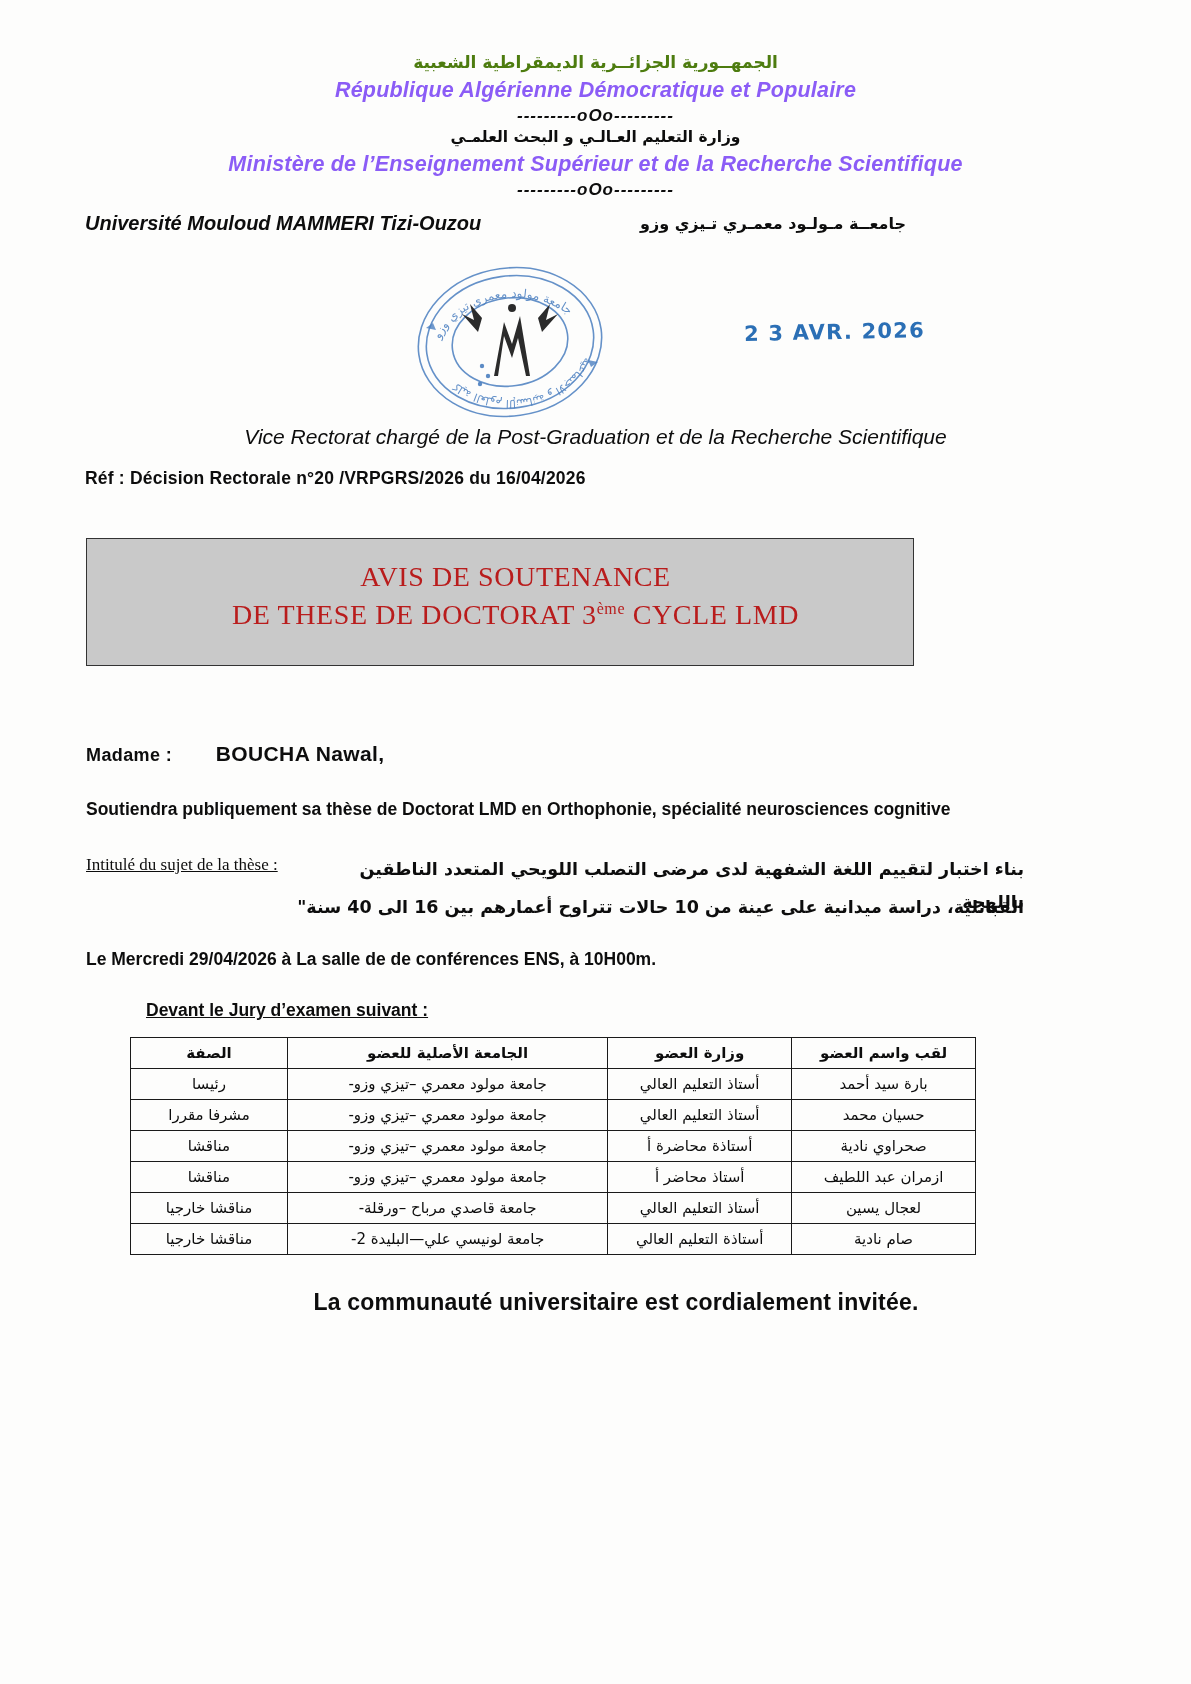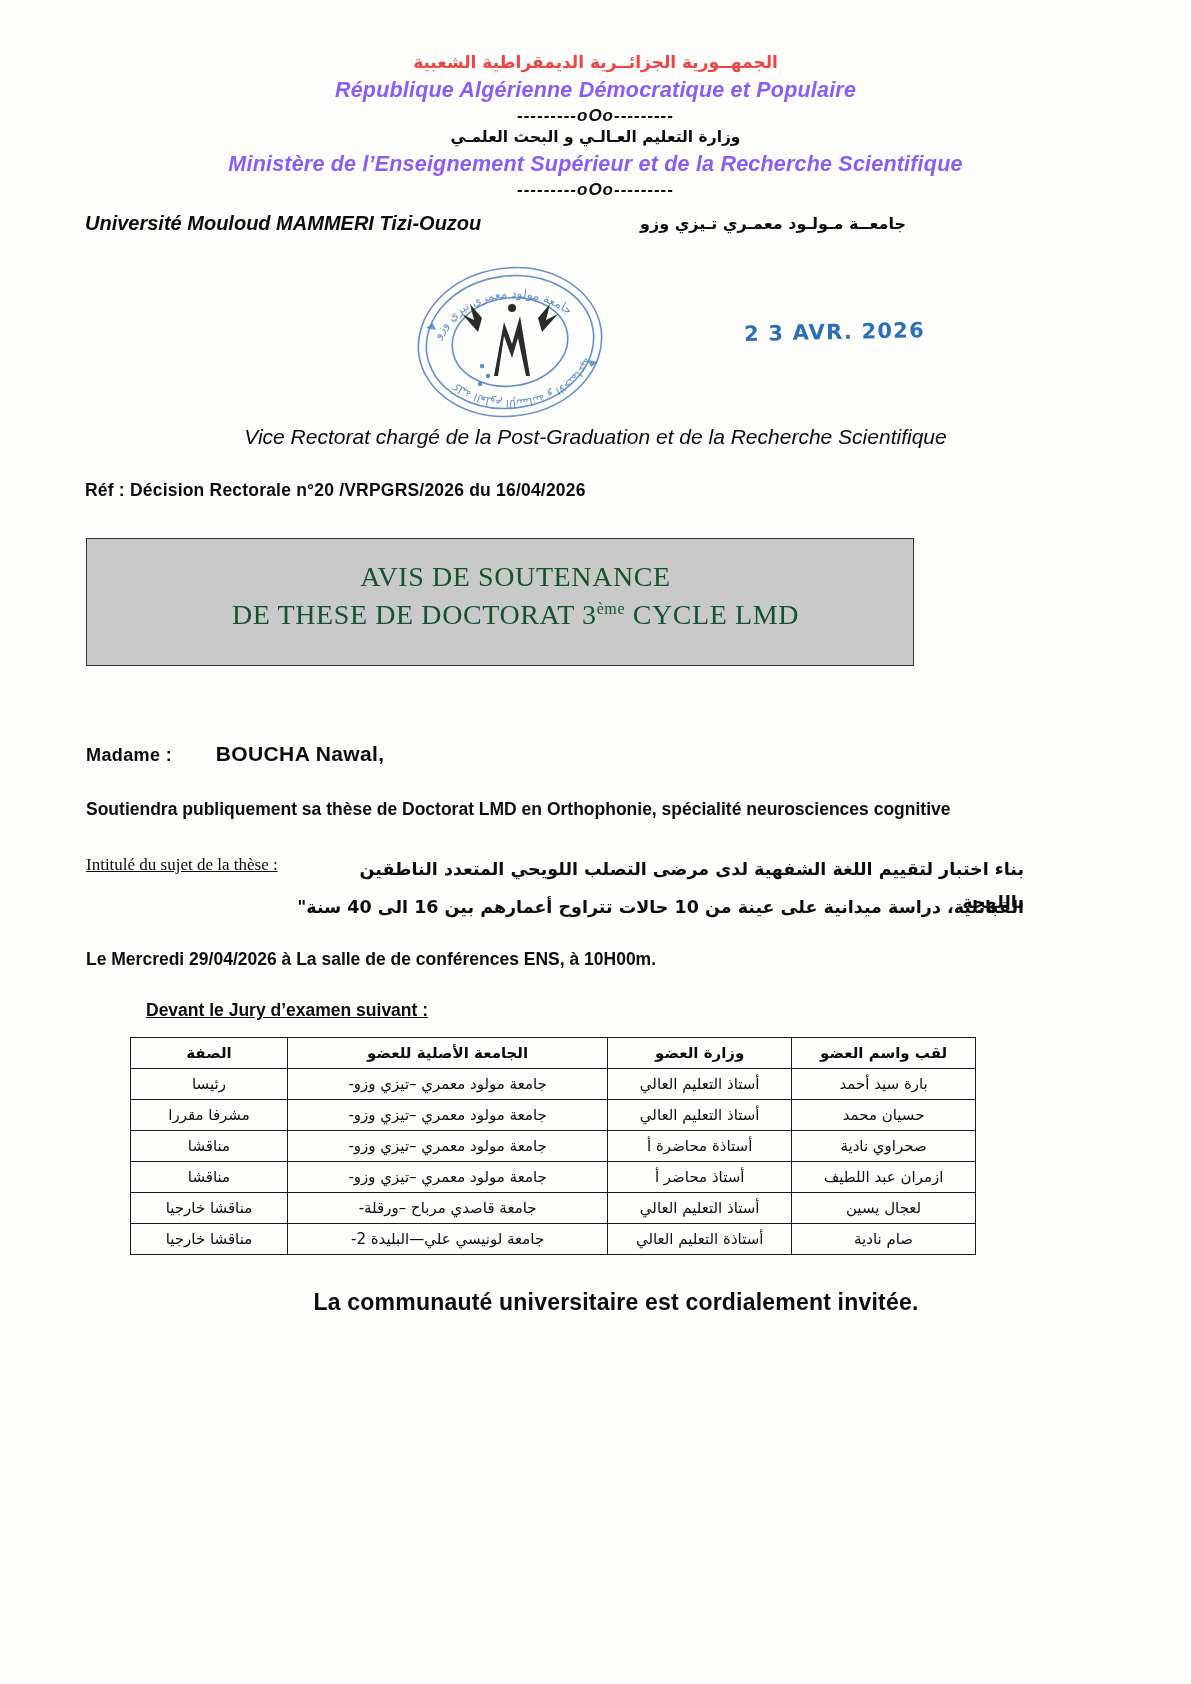--- a/index.html
+++ b/index.html
@@ -26,21 +26,21 @@
   .hdr {
     text-align: center;
     padding-top: 52px;
   }
   .ar-line {
     font-family: "DejaVu Sans", sans-serif;
     direction: rtl;
     font-size: 17px;
     font-weight: 700;
     letter-spacing: 0.5px;
-    color: #ef4444;
+    color: #4d7c0f;
   }
   .fr-line {
     font-size: 21.5px;
     font-weight: 700;
     font-style: italic;
     letter-spacing: 0.2px;
     margin-top: 6px;
     color: #8b5cf6;
   }
   .sep {
@@ -116,42 +116,42 @@
     top: 425px;
     text-align: center;
     font-size: 21px;
     font-weight: 400;
     font-style: italic;
   }
 
   .ref {
     position: absolute;
     left: 85px;
-    top: 480px;
+    top: 468px;
     font-size: 17.5px;
     font-weight: 700;
     letter-spacing: 0.2px;
   }
 
   
   .titlebox {
     position: absolute;
     left: 86px;
     top: 538px;
     width: 828px;
     height: 128px;
     background: #c9c9c9;
     border: 1px solid #333;
     box-sizing: border-box;
   }
   .titlebox .t1,
   .titlebox .t2 {
     font-family: "Liberation Serif", serif;
     text-align: center;
-    color: #14532d;
+    color: #b91c1c;
     letter-spacing: 0.6px;
     margin-left: 31px;
   }
   .titlebox .t1 {
     margin-top: 22px;
     font-size: 28px;
   }
   .titlebox .t2 {
     margin-top: 6px;
     font-size: 28px;

